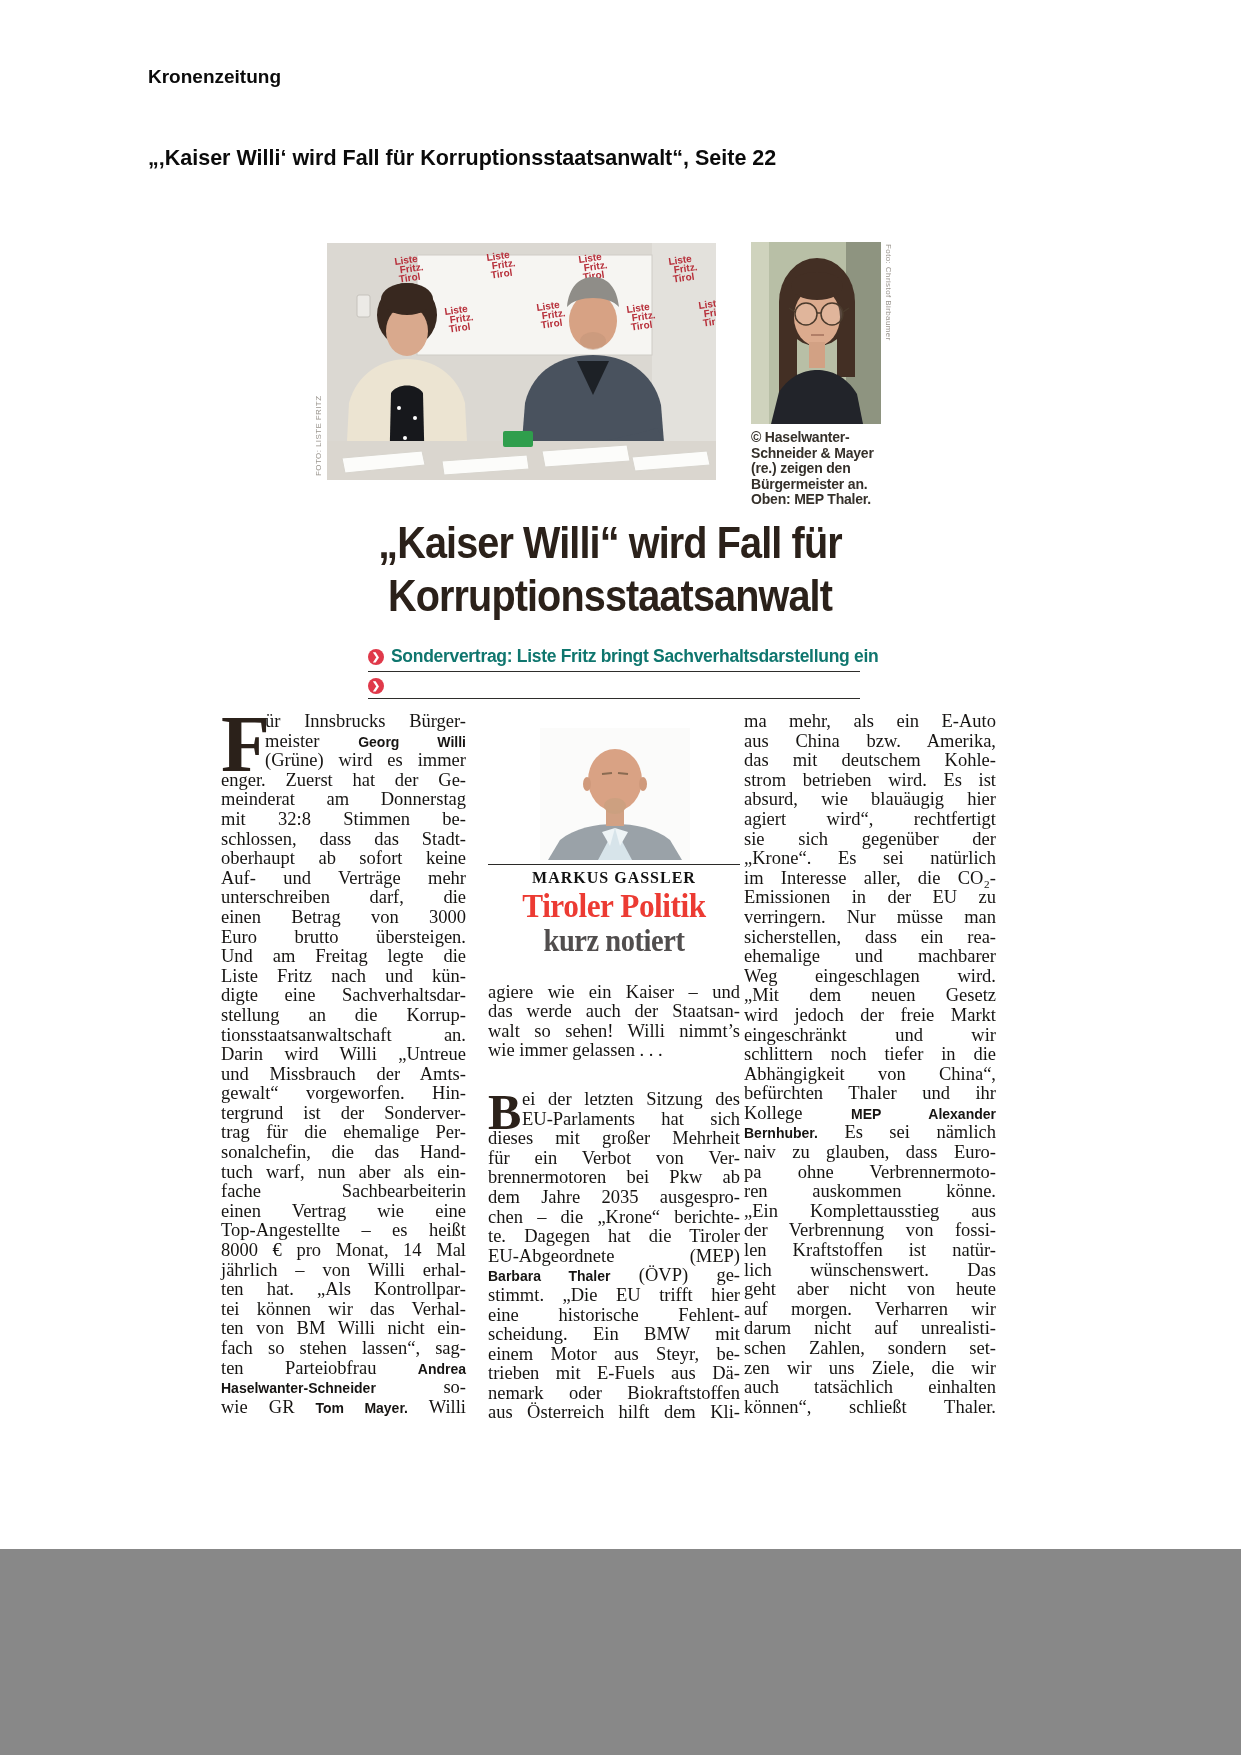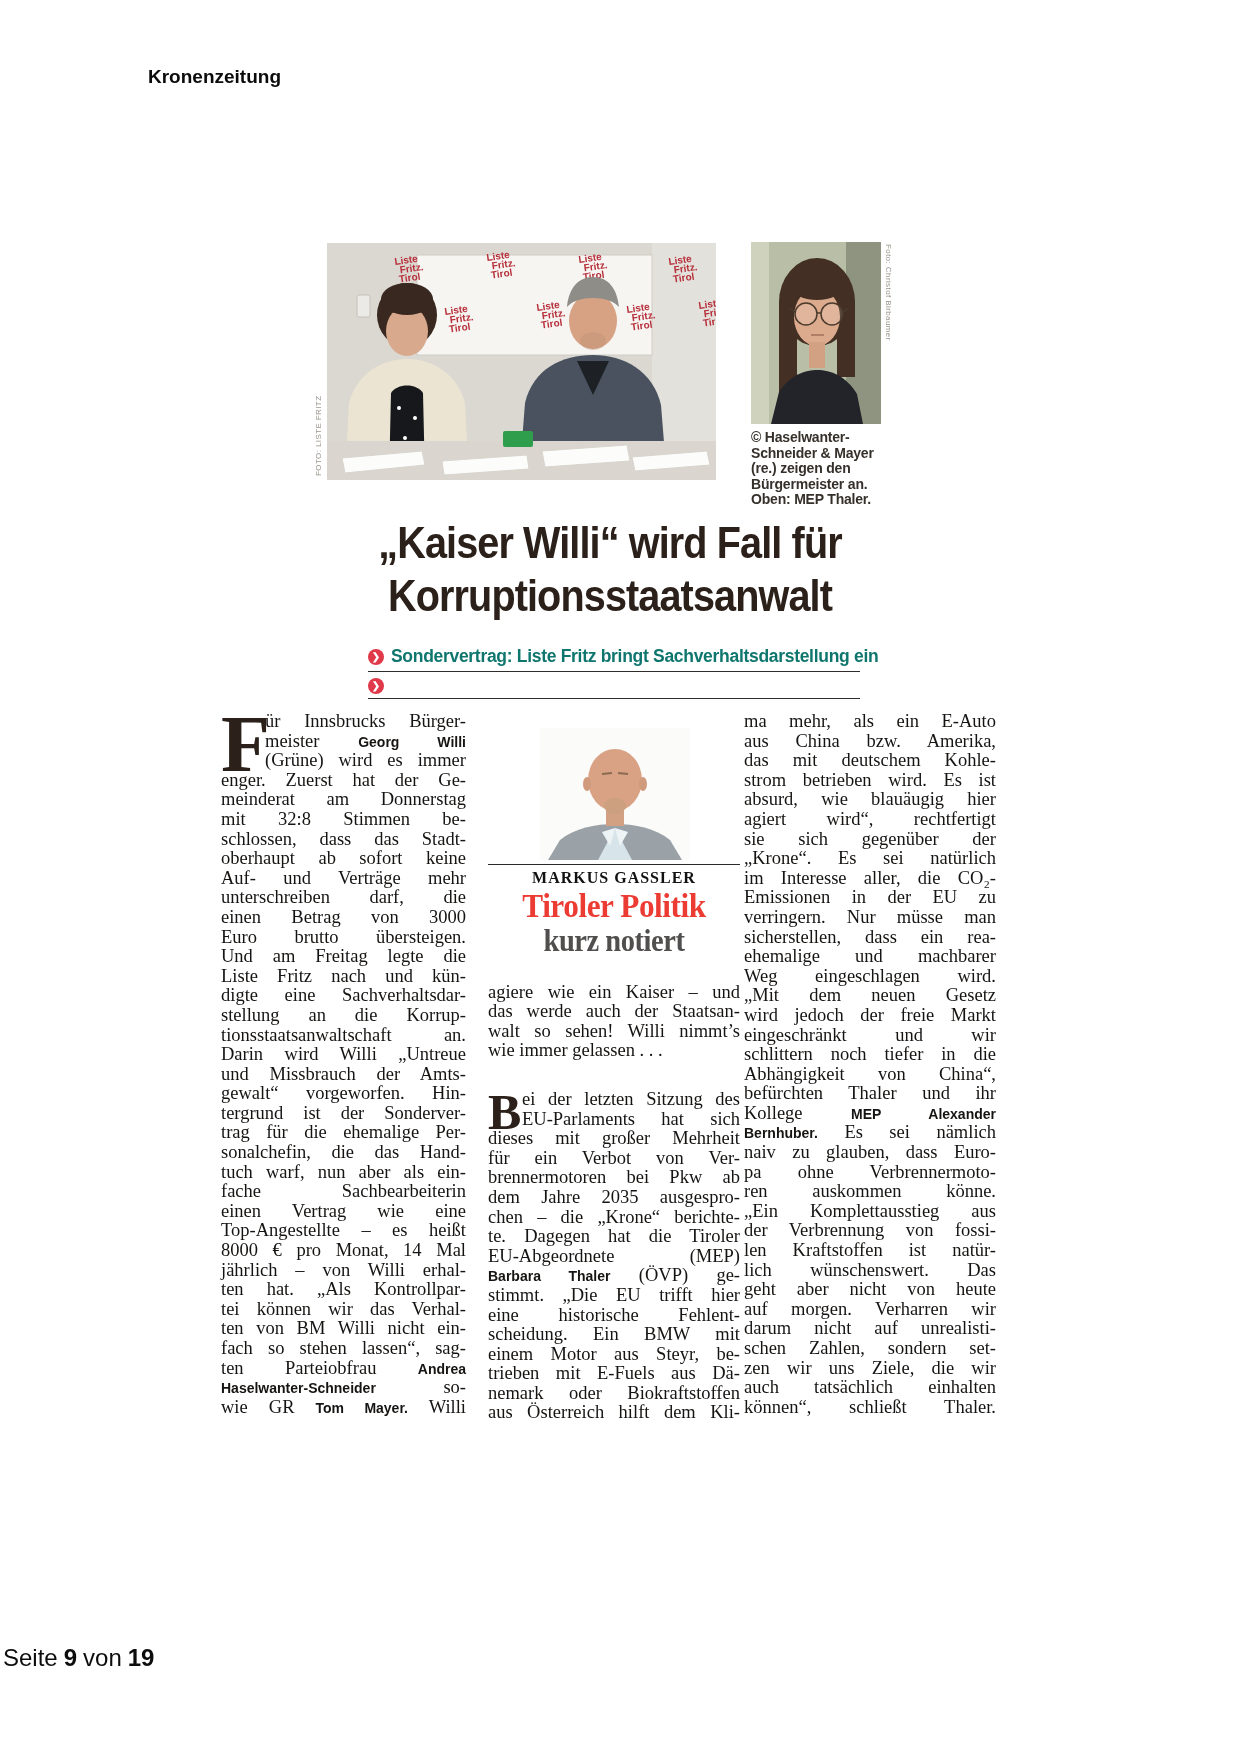--- a/index.html
+++ b/index.html
@@ -1,16 +1,16 @@
 <!DOCTYPE html>
 <html><head>
 <meta charset="utf-8">
 <style>
   html,body{margin:0;padding:0;background:#888;}
-  #page{position:relative;width:1241px;height:1755px;background:#ffffff;margin:0 auto;
+  #page{position:relative;width:1241px;height:1549px;background:#ffffff;margin:0 auto;
         font-family:"Liberation Sans",sans-serif;overflow:hidden;}
   
   #publication{position:absolute;left:148px;top:66px;font-size:19px;font-weight:700;color:#0b0b0b;}
   #doctitle{position:absolute;left:148px;top:146px;font-size:21.5px;font-weight:700;color:#0b0b0b;}
   
   #mainphoto{position:absolute;left:327px;top:243px;width:389px;height:237px;}
   #portrait{position:absolute;left:751px;top:242px;width:130px;height:182px;}
   .vcredit{position:absolute;font-size:8px;color:#9a958e;letter-spacing:.4px;
            writing-mode:vertical-rl;white-space:nowrap;}
   #credit-left{left:314px;top:396px;height:80px;transform:rotate(180deg);}
@@ -58,20 +58,21 @@
   #footer{position:absolute;left:0;top:1644px;width:100%;font-size:24px;color:#0d0d0d;}
   #footer span{margin:0 3px;}
   .fbold{font-weight:700;}
 </style>
 </head>
 <body>
 
 <div id="page">
 
   <div id="publication">Kronenzeitung</div>
+  <div id="doctitle">„‚Kaiser Willi‘ wird Fall für Korruptionsstaatsanwalt“, Seite 22</div>
 
   <svg id="mainphoto" viewBox="0 0 389 237">
     <rect x="0" y="0" width="389" height="237" fill="#dbd8d2"></rect>
     <rect x="325" y="0" width="64" height="237" fill="#e3e1dc"></rect>
     <rect x="90" y="12" width="235" height="100" fill="#f6f5f2" stroke="#cfccc6"></rect>
     <rect x="30" y="52" width="13" height="22" rx="2" fill="#eceae6" stroke="#c5c2bc"></rect>
     <g font-family="Liberation Sans, sans-serif" font-size="10" font-weight="700" fill="#b72f3a">
       <text x="68" y="22" transform="rotate(-8 68 22)"><tspan x="68">Liste</tspan><tspan x="72" dy="9">Fritz.</tspan><tspan x="70" dy="9">Tirol</tspan></text>
       <text x="160" y="18" transform="rotate(-8 160 18)"><tspan x="160">Liste</tspan><tspan x="164" dy="9">Fritz.</tspan><tspan x="162" dy="9">Tirol</tspan></text>
       <text x="252" y="20" transform="rotate(-8 252 20)"><tspan x="252">Liste</tspan><tspan x="256" dy="9">Fritz.</tspan><tspan x="254" dy="9">Tirol</tspan></text>

